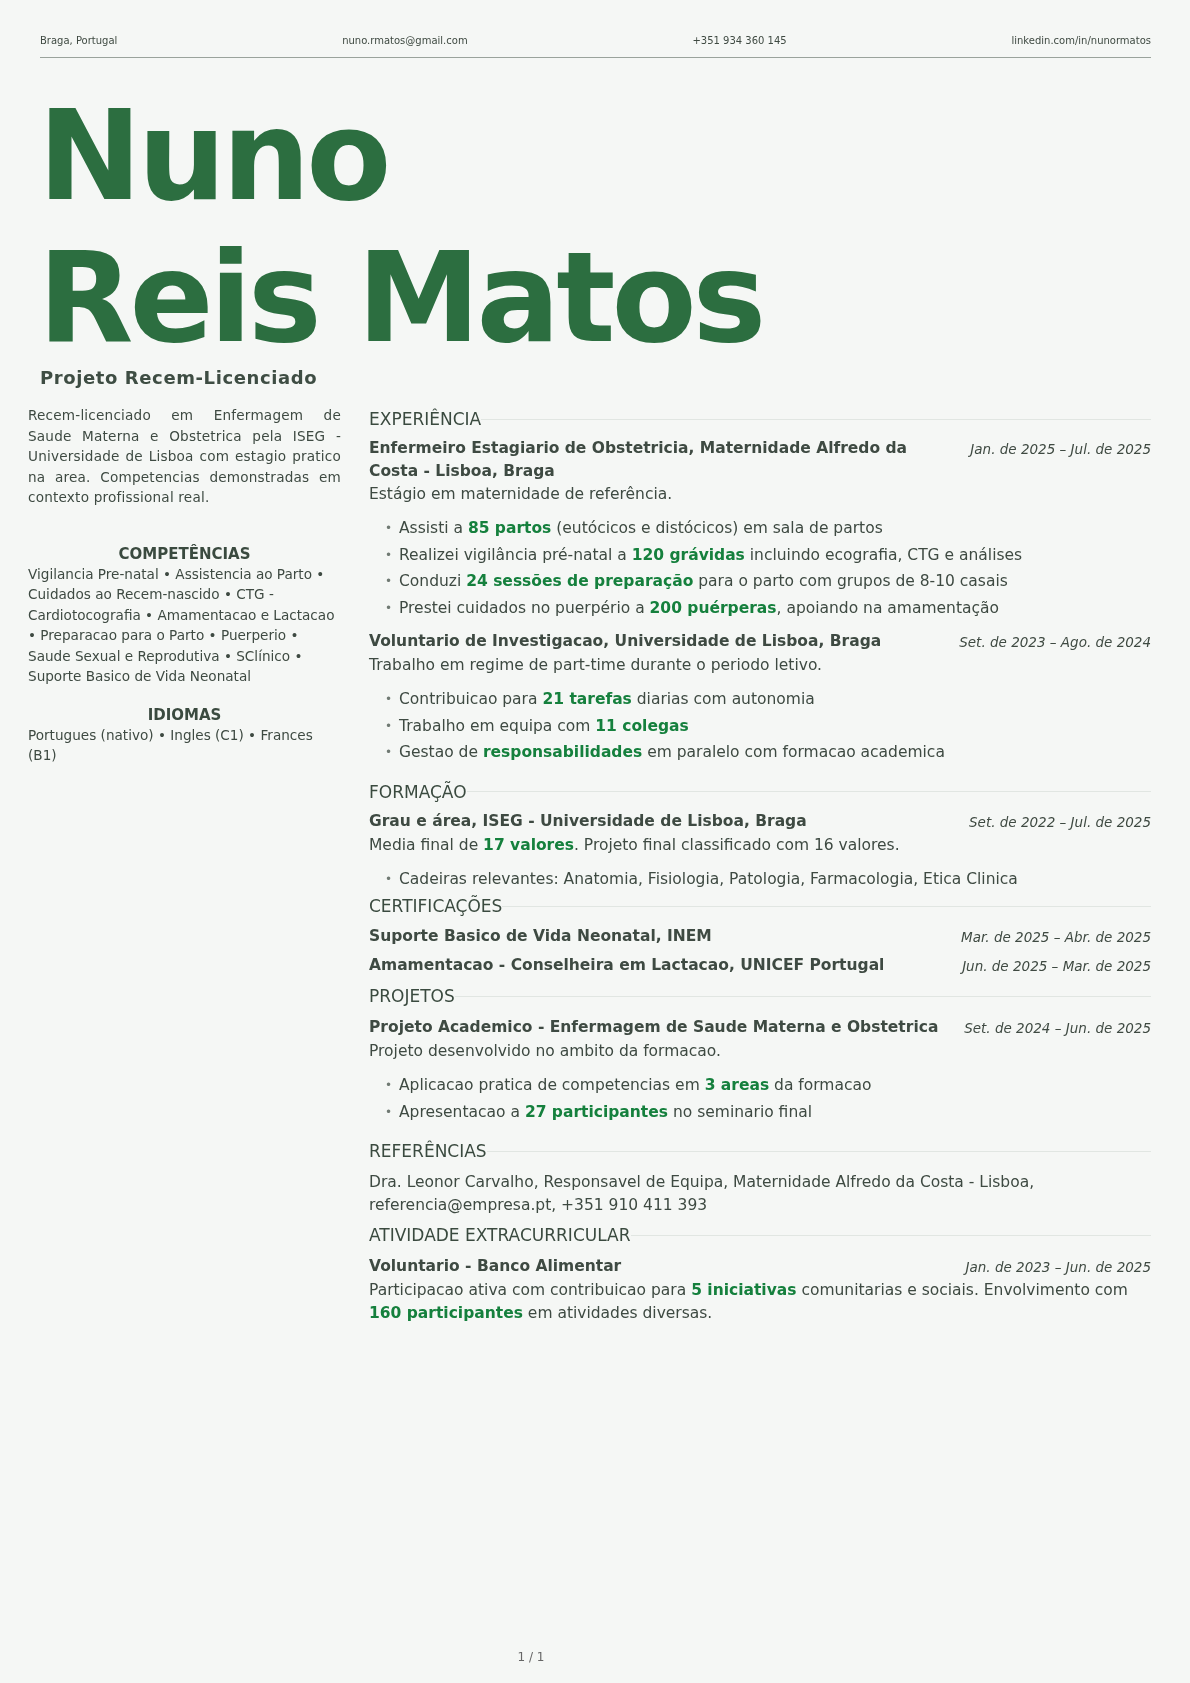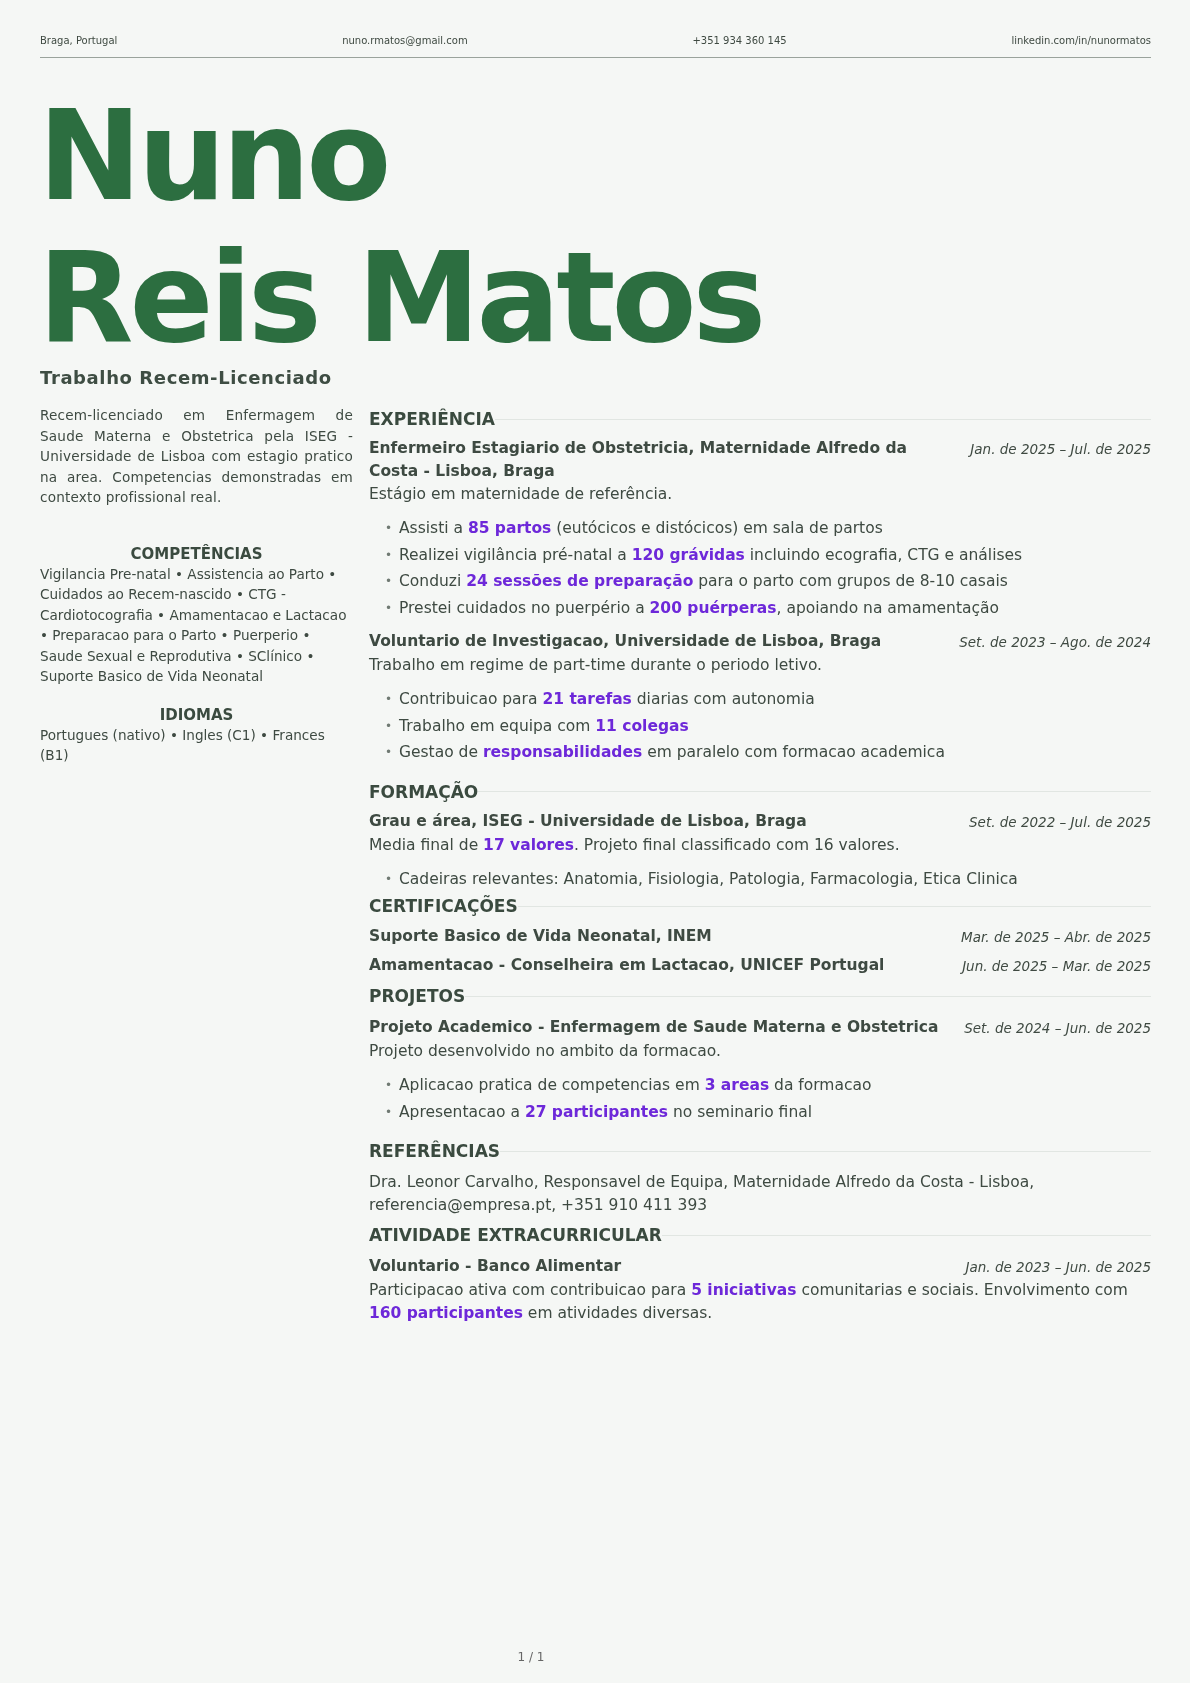--- a/index.html
+++ b/index.html
@@ -19,58 +19,58 @@
     font-family: "DejaVu Sans", sans-serif; font-weight: bold;
     color: #2c6e40; font-size: 124px; line-height: 142px; letter-spacing: -4px;
   }
   .name div { white-space: nowrap; }
 
   .subtitle {
     position: absolute; left: 40px; top: 367px;
     font-size: 18px; font-weight: bold; color: #3e4d43; letter-spacing: 0.6px;
   }
 
-  .left-col { position: absolute; left: 40px; top: 405px; width: 313px; }
+  .left-col { position: absolute; left: 28px; top: 405px; width: 313px; }
   .summary { font-size: 13.6px; line-height: 20.5px; text-align: justify; color: #3e4a42; letter-spacing: 0.2px; }
   .side-heading { font-size: 15px; font-weight: bold; color: #3a4a3f; margin-top: 16px; line-height: 20px; text-align: center; }
   .side-text { font-size: 13.6px; line-height: 20.5px; color: #3e4a42; }
 
   .right-col { position: absolute; left: 369px; top: 405px; width: 782px; }
   .section-heading {
     display: flex; align-items: center; 
-    font-size: 17px; font-weight: bold; color: #3a4a3f; height: 28px;
+    font-size: 17px; font-weight: normal; color: #3a4a3f; height: 28px;
   }
   .section-heading .rule { flex: 1; height: 1px; background: #e1e6e2; }
   .entry-row { display: flex; justify-content: space-between; align-items: flex-start; font-size: 15.5px; line-height: 23px; color: #3e4a42; }
   .entry-row .title { flex: 1; padding-right: 14px; font-weight: bold; }
   .entry-row .date { font-style: italic; font-size: 13.5px; white-space: nowrap; color: #3f4a42; padding-top: 1px; }
   .desc { font-size: 15.5px; line-height: 23px; color: #3e4a42; }
   .bullets { list-style: none; margin: 9px 0 0 16px; }
   .bullets li { font-size: 15.5px; line-height: 26.5px; color: #3e4a42; position: relative; padding-left: 14px; }
   .bullets li::before { content: "•"; position: absolute; left: 0; color: #707a73; font-size: 12px; }
-  b { color: #6d28d9; }
+  b { color: #15803d; }
 
   .page-num { position: absolute; left: 0; width: 1062px; top: 1650px; text-align: center; font-size: 12px; color: #666; }
 </style>
 </head>
 <body>
 
 <div class="contact-bar">
   <span>Braga, Portugal</span>
   <span>nuno.rmatos@gmail.com</span>
   <span>+351 934 360 145</span>
   <span>linkedin.com/in/nunormatos</span>
 </div>
 
 <div class="name">
   <div>Nuno</div>
   <div>Reis Matos</div>
 </div>
 
-<div class="subtitle">Trabalho Recem-Licenciado</div>
+<div class="subtitle">Projeto Recem-Licenciado</div>
 
 <div class="left-col">
   <p class="summary">Recem-licenciado em Enfermagem de Saude Materna e Obstetrica pela ISEG - Universidade de Lisboa com estagio pratico na area. Competencias demonstradas em contexto profissional real.</p>
   <div class="side-heading" style="margin-top:36px">COMPETÊNCIAS</div>
   <p class="side-text">Vigilancia Pre-natal • Assistencia ao Parto • Cuidados ao Recem-nascido • CTG - Cardiotocografia • Amamentacao e Lactacao • Preparacao para o Parto • Puerperio • Saude Sexual e Reprodutiva • SClínico • Suporte Basico de Vida Neonatal</p>
   <div class="side-heading" style="margin-top:18px">IDIOMAS</div>
   <p class="side-text">Portugues (nativo) • Ingles (C1) • Frances (B1)</p>
 </div>
 
 <div class="right-col">

